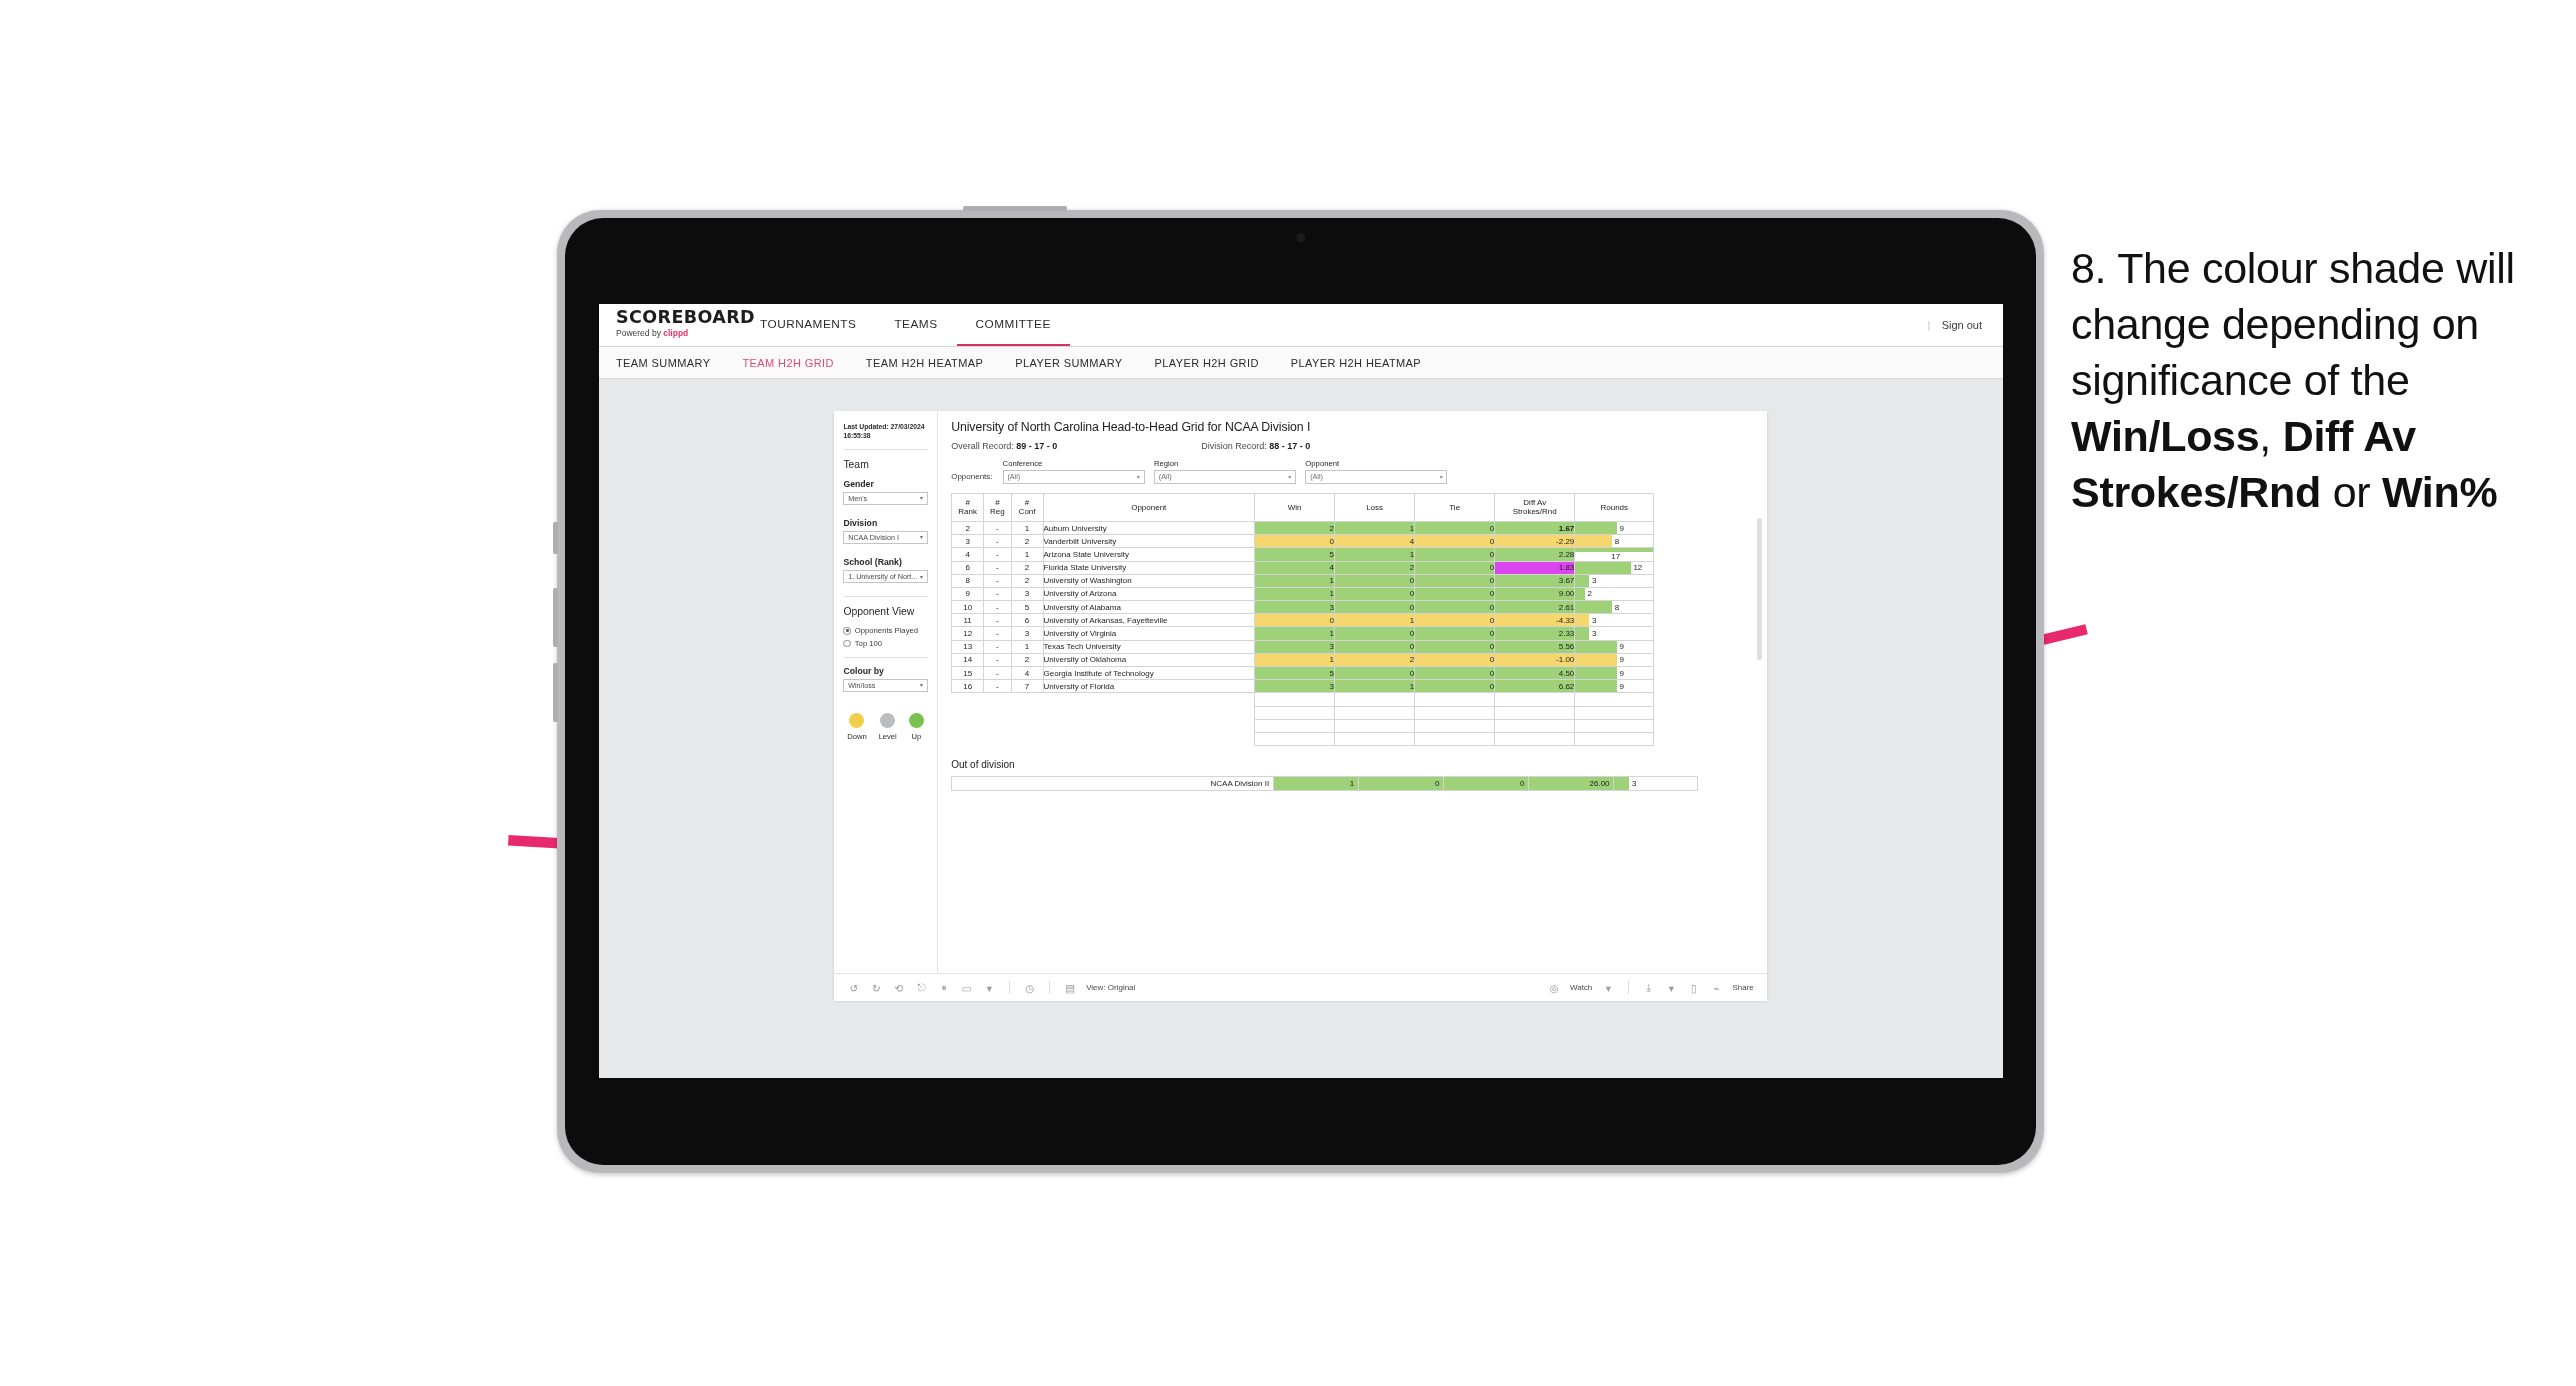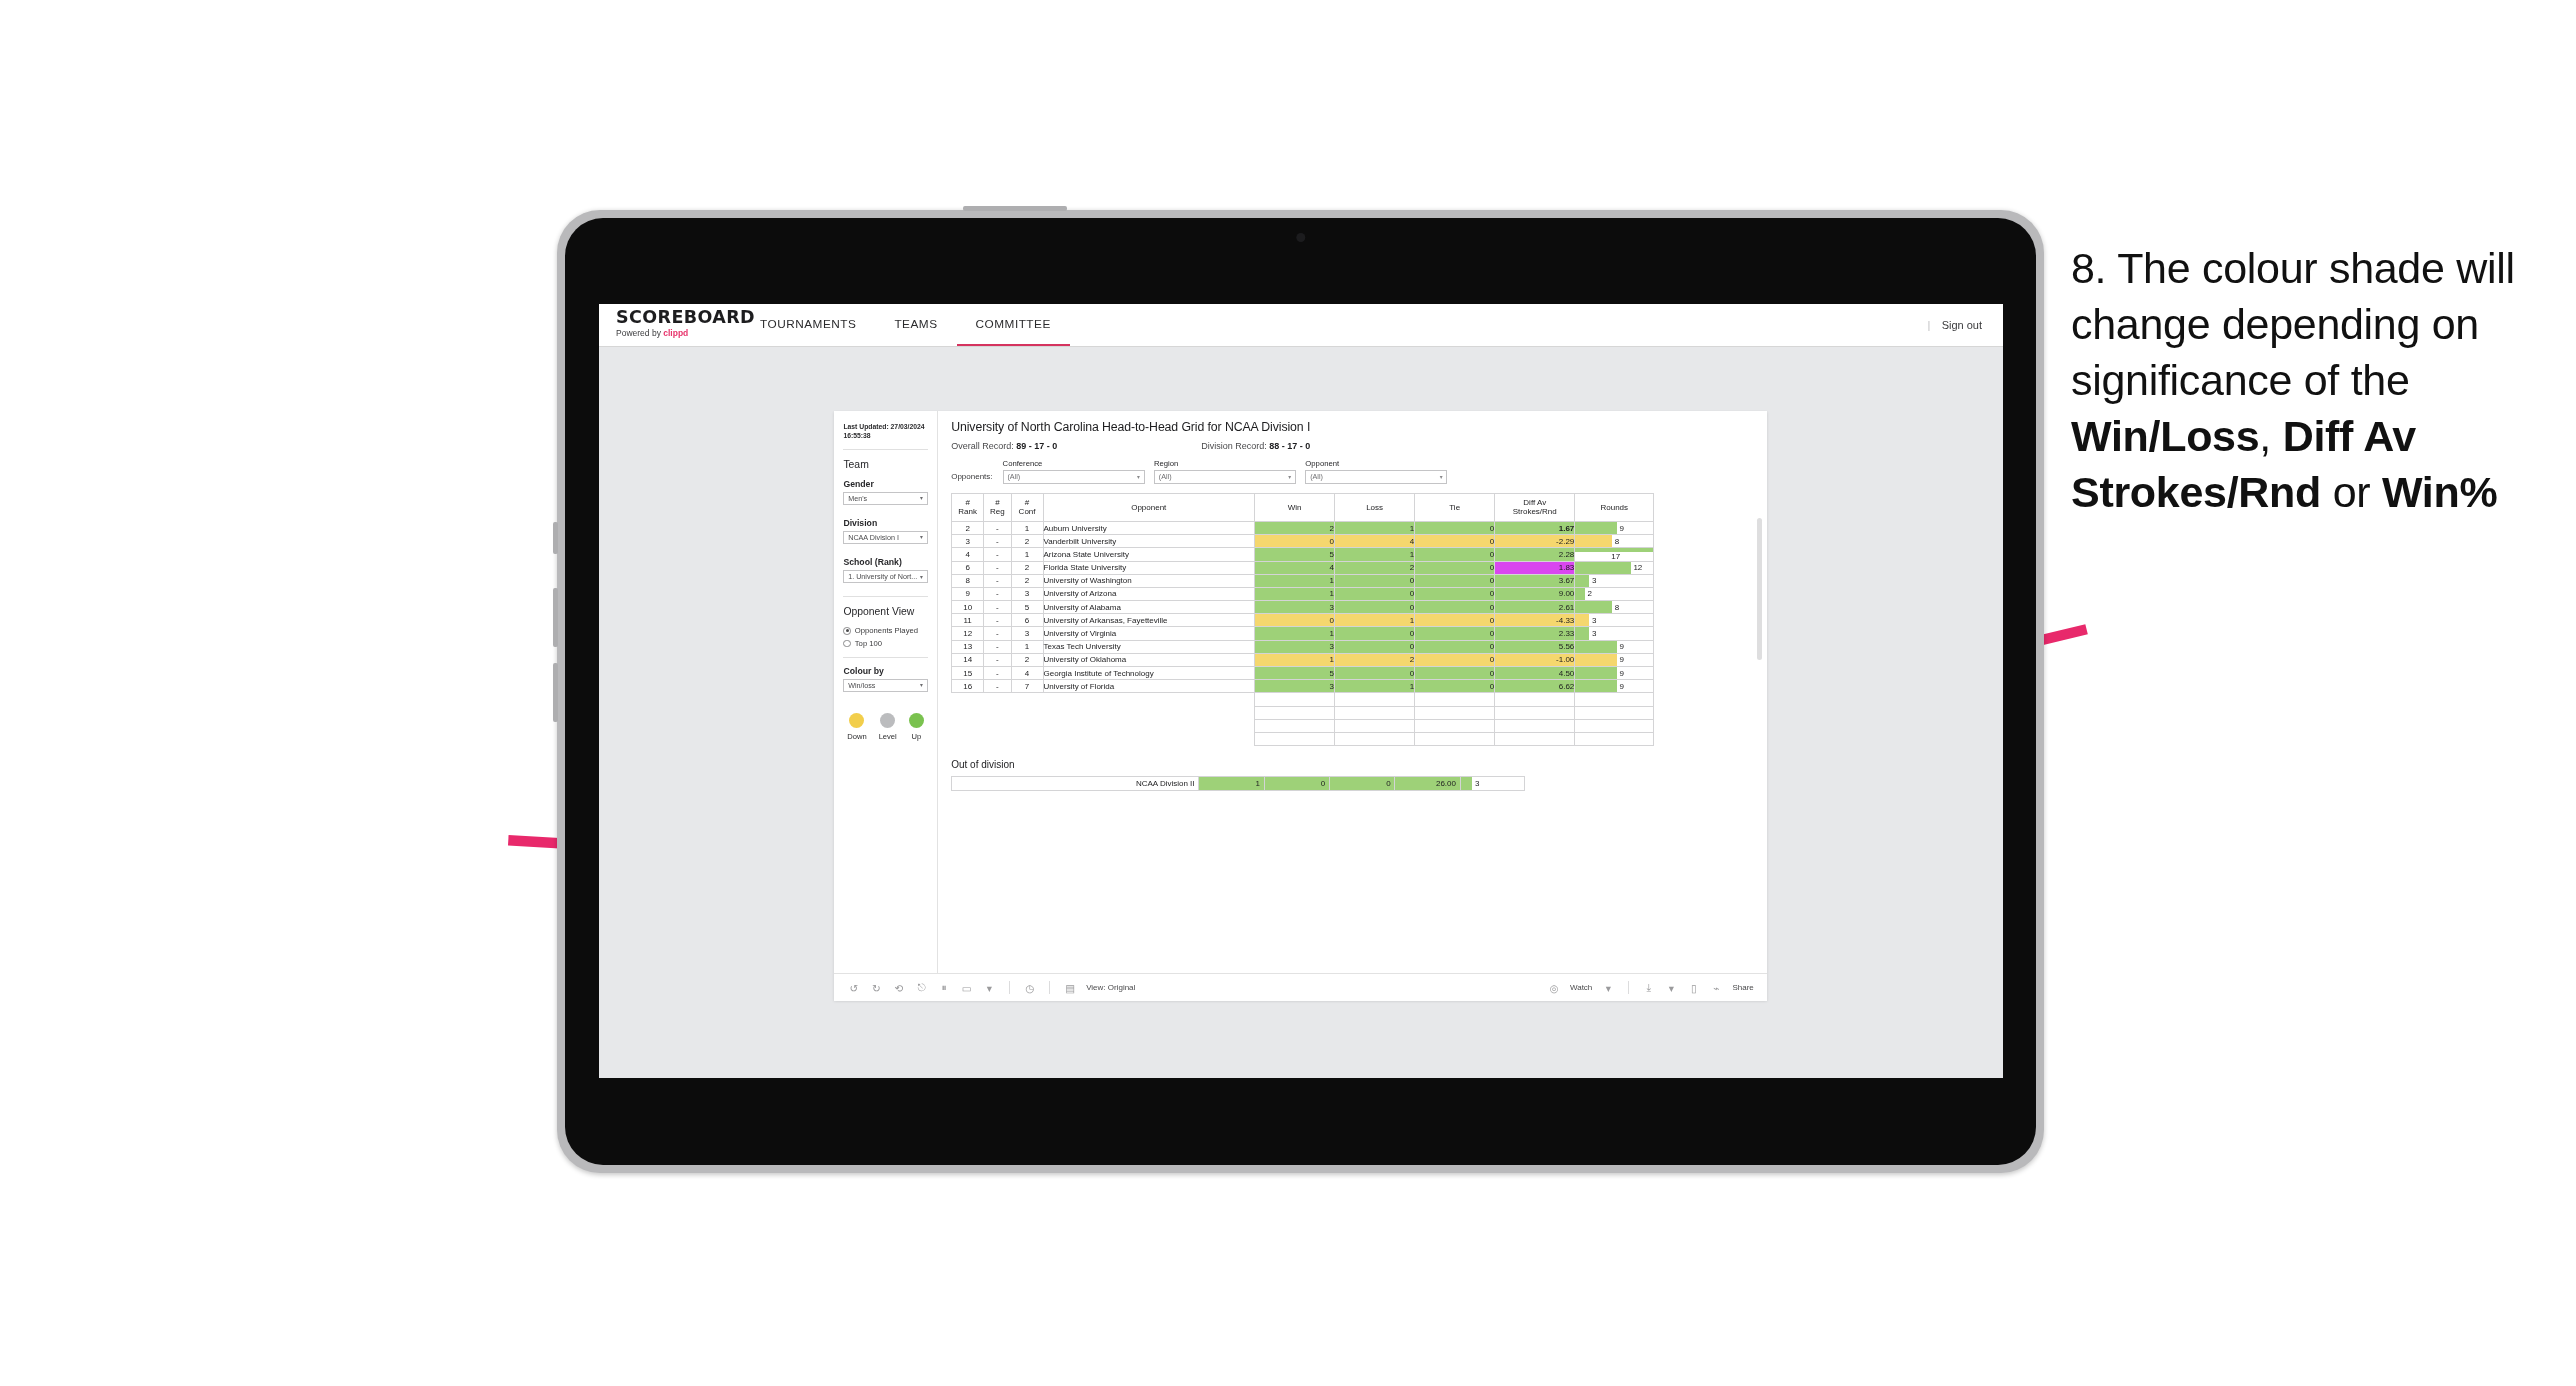--- a/index.html
+++ b/index.html
@@ -143,21 +143,21 @@
   td.opp { text-align:left; padding-left:4.7px; }
   td.rounds { padding:0; position:relative; background:#fff; }
   .bar { height:100%; display:flex; align-items:center; }
   .bar .v { font-size:8px; color:#1d1d1f; padding-left:2.8px; white-space:nowrap; }
   .gapcol { border-left:0.9px solid #d4d4d6; }
   .blank td { height:13.2px; border-color:#d4d4d6; }
   .tscroll { position:absolute; right:-8.5px; top:24.6px; width:5.7px; height:142px;
              background:#dededf; border-radius:2.8px; }
 
   .oodtitle { font-size:10px; color:#1d1d1f; margin:13.2px 0 5.7px 0; }
-  table.ood { border-collapse:collapse; table-layout:fixed; width:574px; font-size:8px;padding-left:28px; }
+  table.ood { border-collapse:collapse; table-layout:fixed; width:747px; font-size:8px;padding-left:28px; }
   table.ood td { border:0.9px solid #d4d4d6; height:14px; color:#1d1d1f; }
 
   
   #vtoolbar {
     height:28px; border-top:0.9px solid #e2e2e2; display:flex; align-items:center;
     padding:0 13.2px; gap:9.4px; font-size:8px; color:#6d6d70;
   }
   #vtoolbar .ic { width:13.2px; height:13.2px; display:flex; align-items:center;
                   justify-content:center; color:#9a9a9c; font-size:10.4px; }
   #vtoolbar .sep { width:0.9px; height:13.2px; background:#dcdcdd; margin:0 3.8px; }
@@ -211,20 +211,28 @@
           </div>
           <div class="topitem">TOURNAMENTS</div>
           <div class="topitem">TEAMS</div>
           <div class="topitem active">COMMITTEE</div>
           <div id="topright">
             <span class="divider">|</span>
             <span>Sign out</span>
           </div>
         </div>
 
+        <div id="subnav">
+          <div class="subitem">TEAM SUMMARY</div>
+          <div class="subitem active">TEAM H2H GRID</div>
+          <div class="subitem">TEAM H2H HEATMAP</div>
+          <div class="subitem">PLAYER SUMMARY</div>
+          <div class="subitem">PLAYER H2H GRID</div>
+          <div class="subitem">PLAYER H2H HEATMAP</div>
+        </div>
 
         <div id="viz">
           <div id="viz-body">
 
             <div id="vsidebar">
               <div class="lastupd">Last Updated: 27/03/2024 16:55:38</div>
               <div class="vhr"></div>
               <div class="vsec-title">Team</div>
 
               <div class="vlabel">Gender</div>

